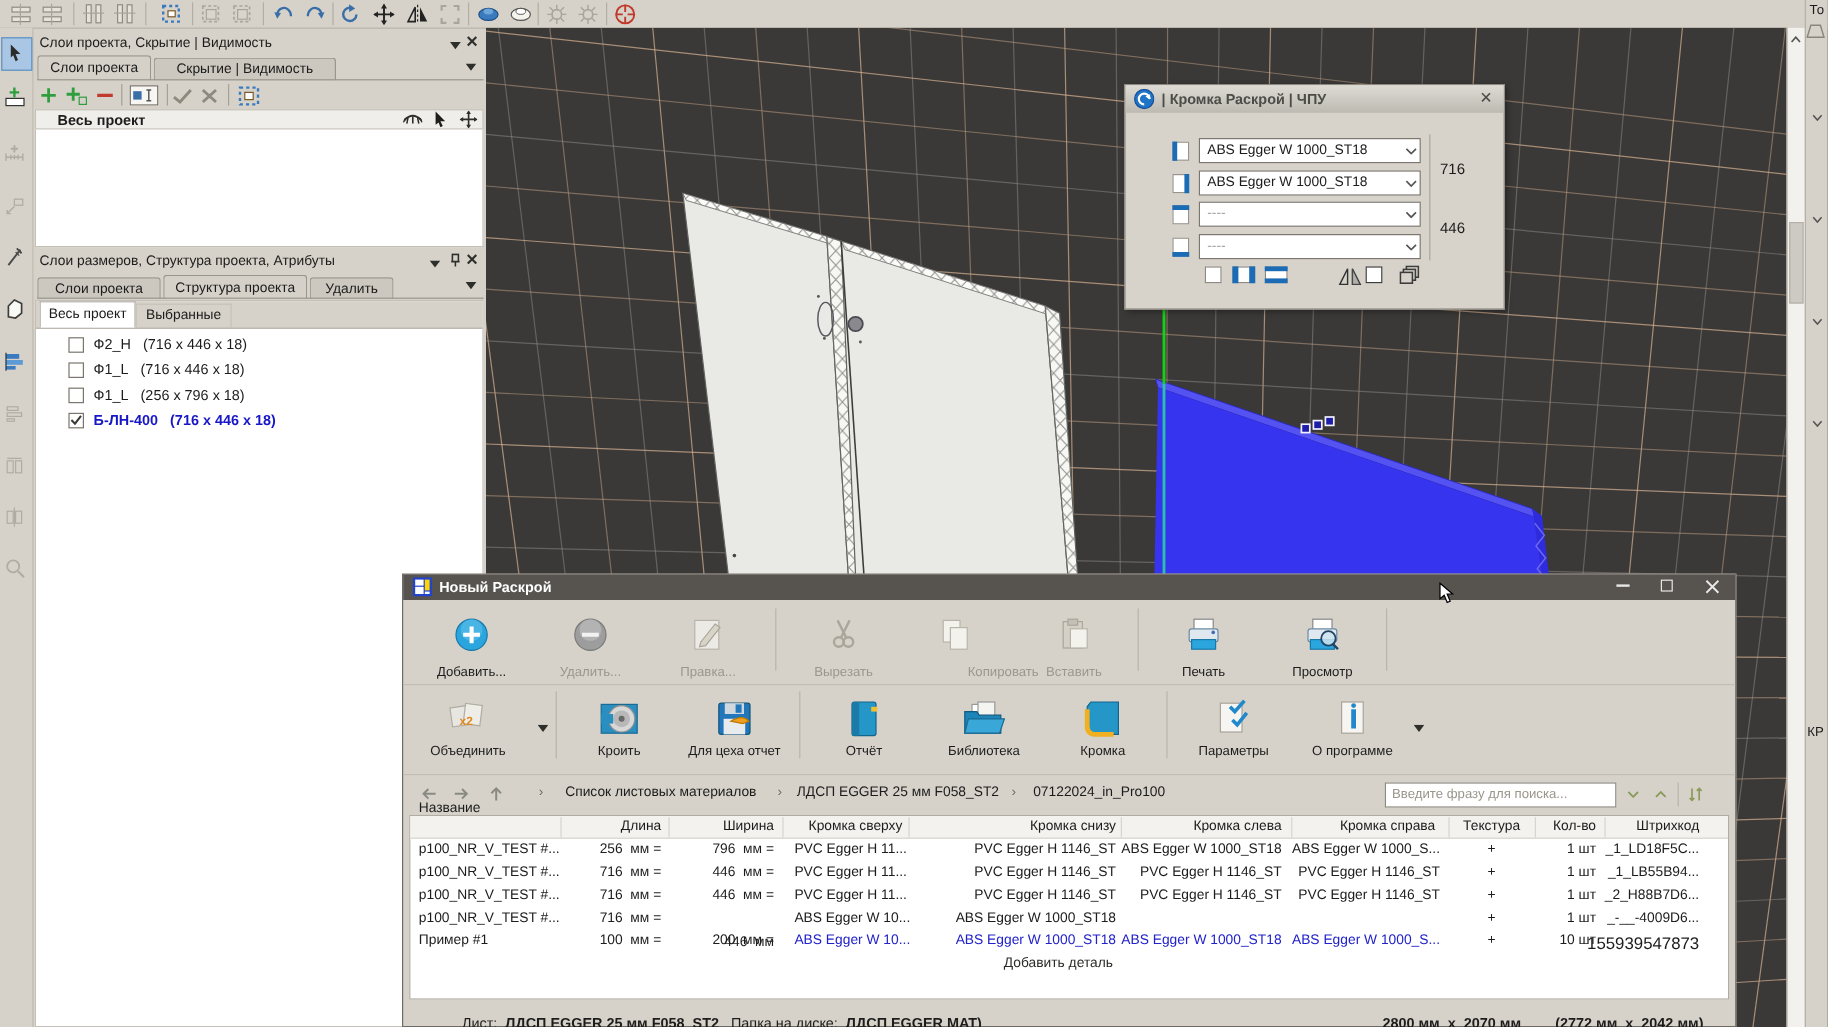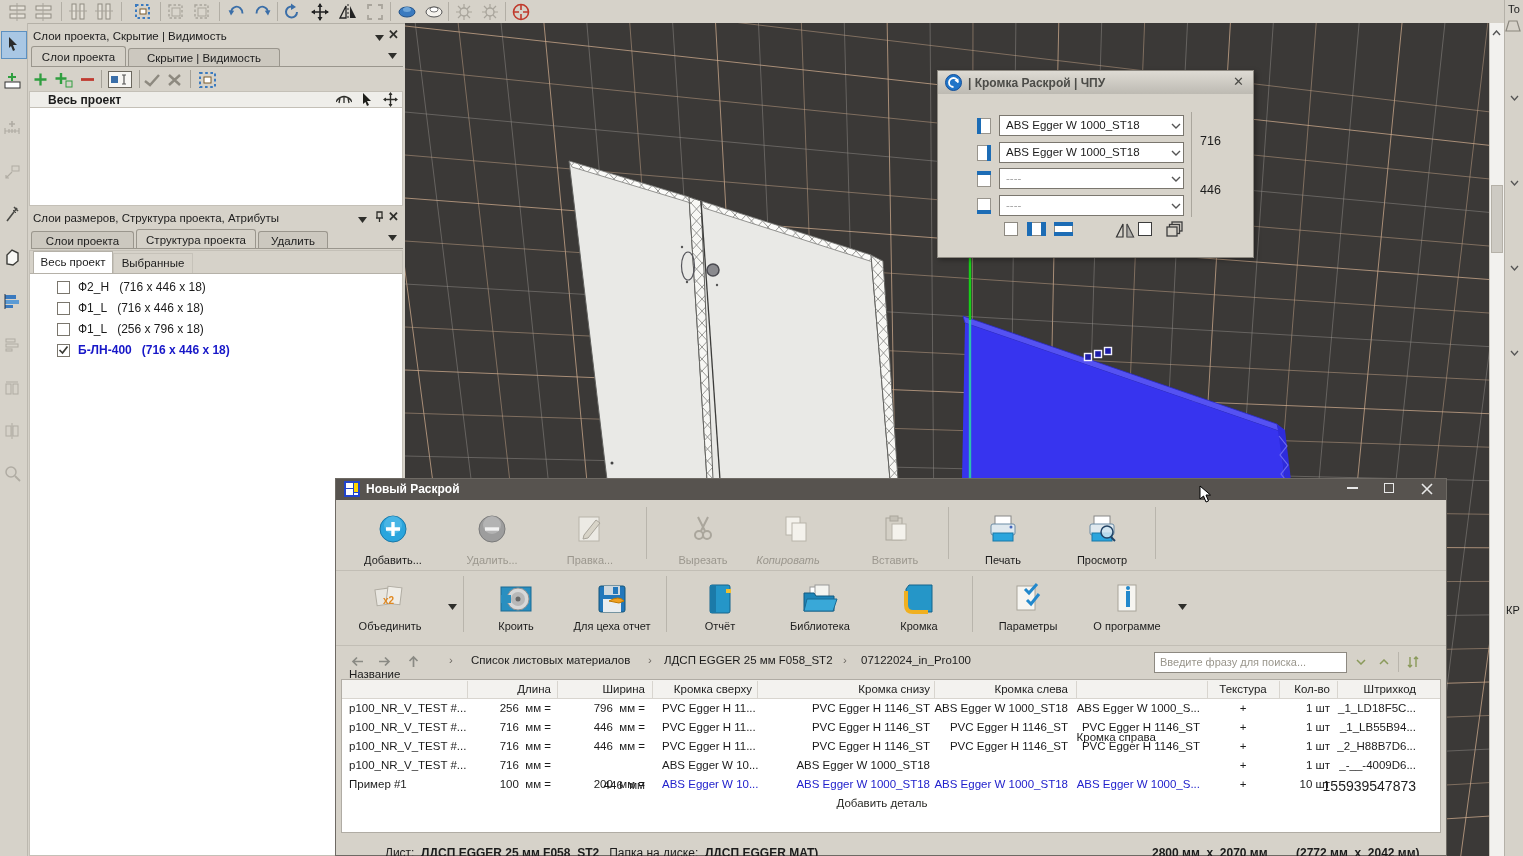--- a/index.html
+++ b/index.html
@@ -445,21 +445,21 @@
 <div class="abs" style="left:688px;top:514px;"><svg width="30" height="30" viewBox="0 0 30 30" style="">
       <path d="M10 3 L17 17 M20 3 L13 17" stroke="#aaa69c" stroke-width="2"></path>
       <circle cx="11" cy="21" r="4" fill="none" stroke="#aaa69c" stroke-width="2"></circle>
       <circle cx="19" cy="21" r="4" fill="none" stroke="#aaa69c" stroke-width="2"></circle>
     </svg></div>
 <div class="ico-lbl dis" style="left:703px;top:554px;">Вырезать</div>
 <div class="abs" style="left:781px;top:514px;"><svg width="30" height="30" viewBox="0 0 30 30" style="">
       <rect x="5" y="3" width="14" height="18" fill="#f4f2ec" stroke="#b8b4aa"></rect>
       <rect x="11" y="9" width="14" height="18" fill="#f4f2ec" stroke="#b8b4aa"></rect>
     </svg></div>
-<div class="ico-lbl dis" style="left:788px;top:554px;font-style:italic;">Копировать</div>
+<div class="ico-lbl dis" style="left:836px;top:554px;">Копировать</div>
 <div class="abs" style="left:880px;top:514px;"><svg width="30" height="30" viewBox="0 0 30 30" style="">
       <rect x="6" y="4" width="16" height="22" fill="#d4d0c6" stroke="#aaa69c"></rect>
       <rect x="10" y="2" width="8" height="5" fill="#c4c0b6" stroke="#aaa69c"></rect>
       <rect x="12" y="10" width="14" height="16" fill="#f4f2ec" stroke="#b8b4aa"></rect>
     </svg></div>
 <div class="ico-lbl dis" style="left:895px;top:554px;">Вставить</div>
 <div class="sep" style="left:948px;top:507px;height:52px;background:#b9b5ac;"></div>
 <div class="abs" style="left:987px;top:514px;"><svg width="32" height="30" viewBox="0 0 32 30" style="">
       <rect x="8" y="2" width="16" height="9" fill="#fff" stroke="#888"></rect>
       <rect x="4" y="10" width="24" height="11" rx="2" fill="#dfe8ee" stroke="#6b8ba4"></rect>
@@ -577,21 +577,21 @@
 <div class="abs" style="left:1076px;top:681px;width:1px;height:17px;background:#d8d5cf;"></div>
 <div class="abs" style="left:1207px;top:681px;width:1px;height:17px;background:#d8d5cf;"></div>
 <div class="abs" style="left:1279px;top:681px;width:1px;height:17px;background:#d8d5cf;"></div>
 <div class="abs" style="left:1337px;top:681px;width:1px;height:17px;background:#d8d5cf;"></div>
 <div class="abs" style="left:349px;top:668px;font-size:11.5px;color:#1c1c1c;white-space:nowrap;text-align:center;">Название</div>
 <div class="abs" style="left:251px;top:683px;width:300px;text-align:right;font-size:11.5px;color:#1c1c1c;white-space:nowrap;">Длина</div>
 <div class="abs" style="left:345px;top:683px;width:300px;text-align:right;font-size:11.5px;color:#1c1c1c;white-space:nowrap;">Ширина</div>
 <div class="abs" style="left:452px;top:683px;width:300px;text-align:right;font-size:11.5px;color:#1c1c1c;white-space:nowrap;">Кромка сверху</div>
 <div class="abs" style="left:630px;top:683px;width:300px;text-align:right;font-size:11.5px;color:#1c1c1c;white-space:nowrap;">Кромка снизу</div>
 <div class="abs" style="left:768px;top:683px;width:300px;text-align:right;font-size:11.5px;color:#1c1c1c;white-space:nowrap;">Кромка слева</div>
-<div class="abs" style="left:856px;top:683px;width:300px;text-align:right;font-size:11.5px;color:#1c1c1c;white-space:nowrap;margin-top:48px;">Кромка справа</div>
+<div class="abs" style="left:896px;top:683px;width:300px;text-align:right;font-size:11.5px;color:#1c1c1c;white-space:nowrap;">Кромка справа</div>
 <div class="abs" style="left:1093px;top:683px;width:300px;text-align:center;font-size:11.5px;color:#1c1c1c;white-space:nowrap;">Текстура</div>
 <div class="abs" style="left:1030px;top:683px;width:300px;text-align:right;font-size:11.5px;color:#1c1c1c;white-space:nowrap;">Кол-во</div>
 <div class="abs" style="left:1116px;top:683px;width:300px;text-align:right;font-size:11.5px;color:#1c1c1c;white-space:nowrap;">Штрихкод</div>
 <div class="abs" style="left:349px;top:702px;font-size:11.5px;color:#1c1c1c;white-space:nowrap;">p100_NR_V_TEST #...</div>
 <div class="abs" style="left:251px;top:702px;width:300px;text-align:right;font-size:11.5px;color:#1c1c1c;white-space:nowrap;">256&nbsp; мм =</div>
 <div class="abs" style="left:345px;top:702px;width:300px;text-align:right;font-size:11.5px;color:#1c1c1c;white-space:nowrap;">796&nbsp; мм =</div>
 <div class="abs" style="left:662px;top:702px;font-size:11.5px;color:#1c1c1c;white-space:nowrap;">PVC Egger H 11...</div>
 <div class="abs" style="left:630px;top:702px;width:300px;text-align:right;font-size:11.5px;color:#1c1c1c;white-space:nowrap;">PVC Egger H 1146_ST</div>
 <div class="abs" style="left:768px;top:702px;width:300px;text-align:right;font-size:11.5px;color:#1c1c1c;white-space:nowrap;">ABS Egger W 1000_ST18</div>
 <div class="abs" style="left:900px;top:702px;width:300px;text-align:right;font-size:11.5px;color:#1c1c1c;white-space:nowrap;">ABS Egger W 1000_S...</div>

